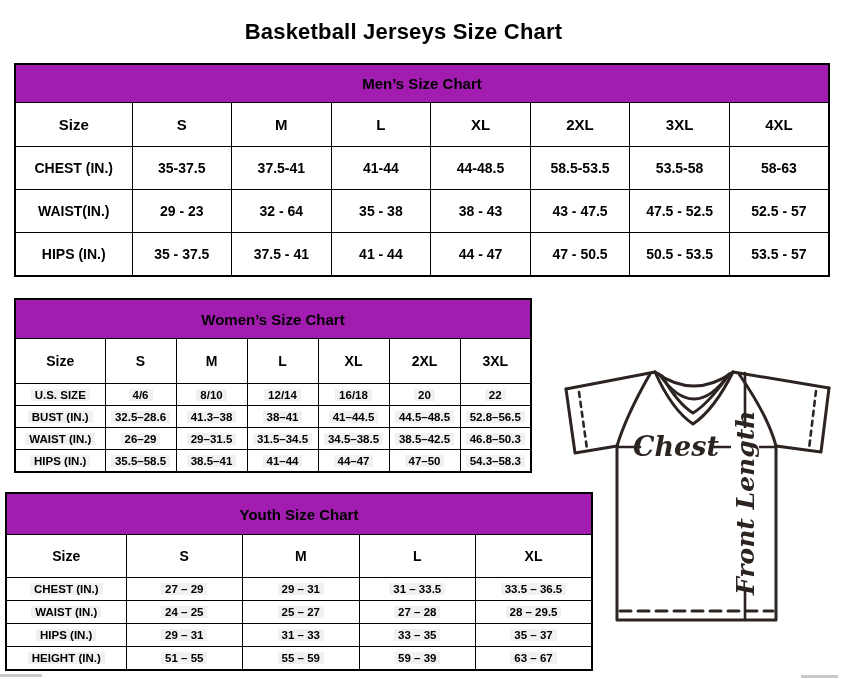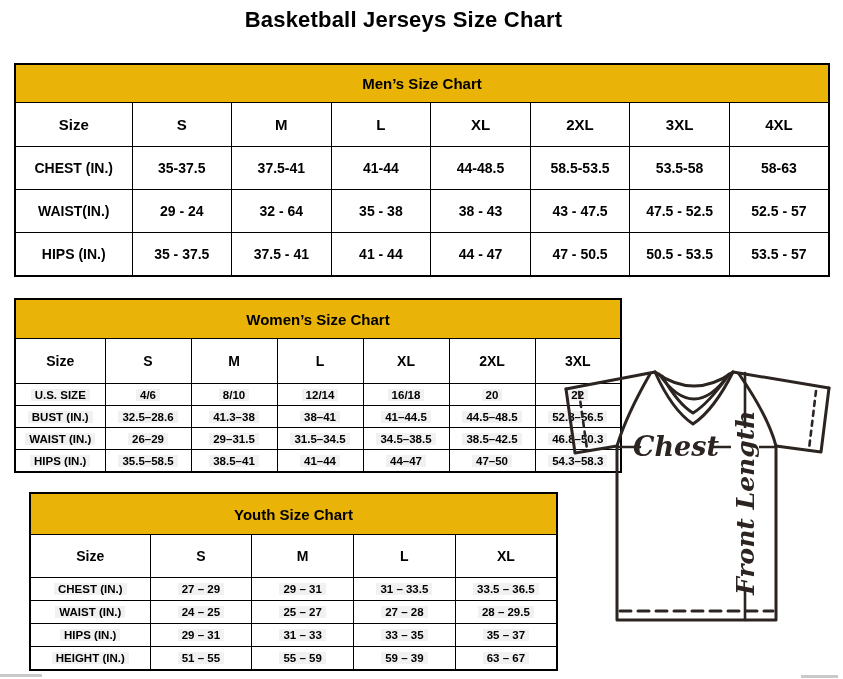--- a/index.html
+++ b/index.html
@@ -1,40 +1,40 @@
 <!DOCTYPE html>
 <html><head>
 <meta charset="utf-8">
 <style>
   html,body{margin:0;padding:0;}
   body{
     width:843px;height:679px;position:relative;background:#ffffff;
     font-family:"Liberation Sans",sans-serif;color:#000;overflow:hidden;
   }
   .page-title{
-    position:absolute;top:7px;left:0;width:807px;text-align:center;
+    position:absolute;top:19px;left:0;width:807px;text-align:center;
     font-size:22px;font-weight:bold;letter-spacing:0.2px;
   }
   table{border-collapse:collapse;table-layout:fixed;position:absolute;background:#fff;}
   table{border:2.5px solid #000;}
   td{border:1.6px solid #000;text-align:center;vertical-align:middle;
      font-weight:bold;padding:0;overflow:hidden;white-space:nowrap;}
-  .band td{background:#eab308;font-size:15px;}
+  .band td{background:#a21caf;font-size:15px;}
   
   #mens{left:14px;top:63px;width:816px;}
   #mens .band td{height:37px;}
   #mens .size-row td{height:43px;font-size:15px;}
   #mens .data-row td{height:42px;font-size:14px;}
   
-  #womens{left:14px;top:298px;width:608px;border-radius:21px;}
+  #womens{left:14px;top:298px;width:518px;border-radius:21px;}
   #womens .band td{height:38px;}
   #womens .size-row td{height:44px;font-size:14px;}
   #womens .data-row td{height:21px;font-size:11.5px;}
   
-  #youth{left:29px;top:492px;width:529px;}
+  #youth{left:5px;top:492px;width:588px;}
   #youth .band td{height:40px;}
   #youth .size-row td{height:42px;font-size:14px;}
   #youth .data-row td{height:22px;font-size:11.5px;}
   .hl{background:#f1f1f1;padding:0 4px;}
   
   #jersey{position:absolute;left:553px;top:356px;width:289px;height:274px;}
   .sb{position:absolute;background:#c9c9c9;}
   #sb-left{left:0;top:674px;width:42px;height:3px;}
   #sb-right{left:801px;top:675px;width:37px;height:3px;}
 </style>
@@ -73,21 +73,21 @@
     <td>35-37.5</td>
     <td>37.5-41</td>
     <td>41-44</td>
     <td>44-48.5</td>
     <td>58.5-53.5</td>
     <td>53.5-58</td>
     <td>58-63</td>
   </tr>
   <tr class="data-row">
     <td>WAIST(IN.)</td>
-    <td>29 - 24</td>
+    <td>29 - 23</td>
     <td>32 - 64</td>
     <td>35 - 38</td>
     <td>38 - 43</td>
     <td>43 - 47.5</td>
     <td>47.5 - 52.5</td>
     <td>52.5 - 57</td>
   </tr>
   <tr class="data-row">
     <td>HIPS (IN.)</td>
     <td>35 - 37.5</td>

